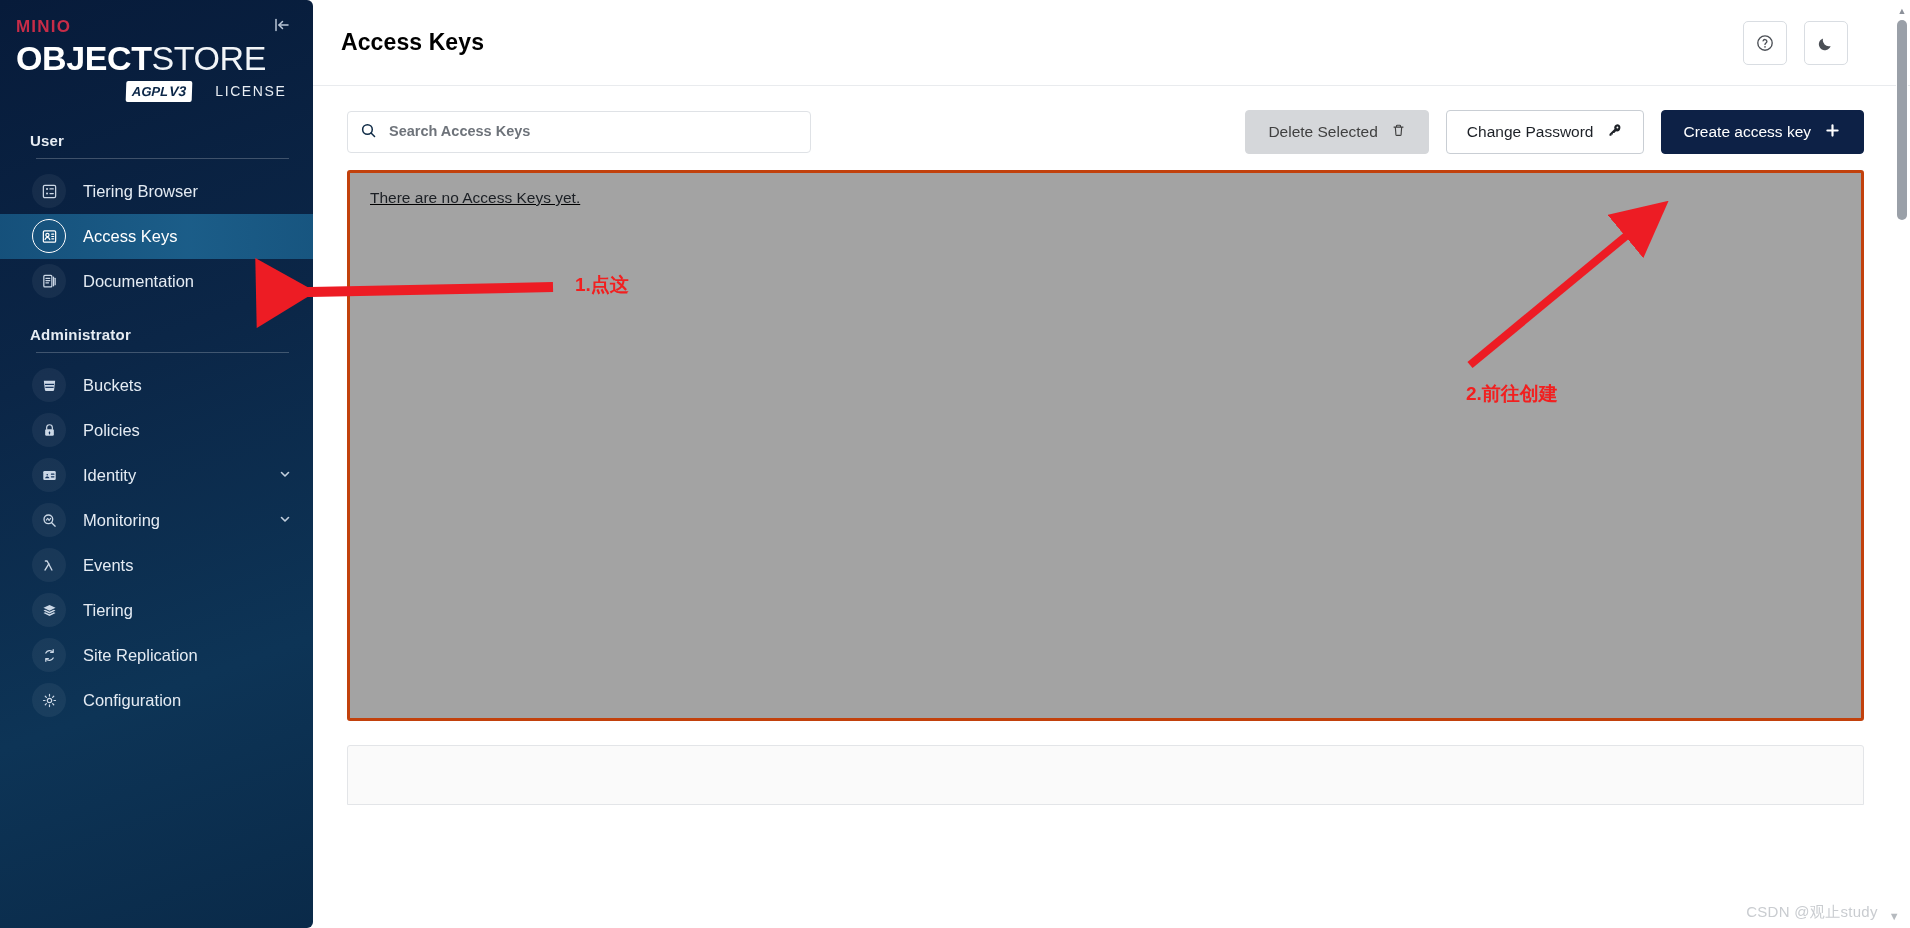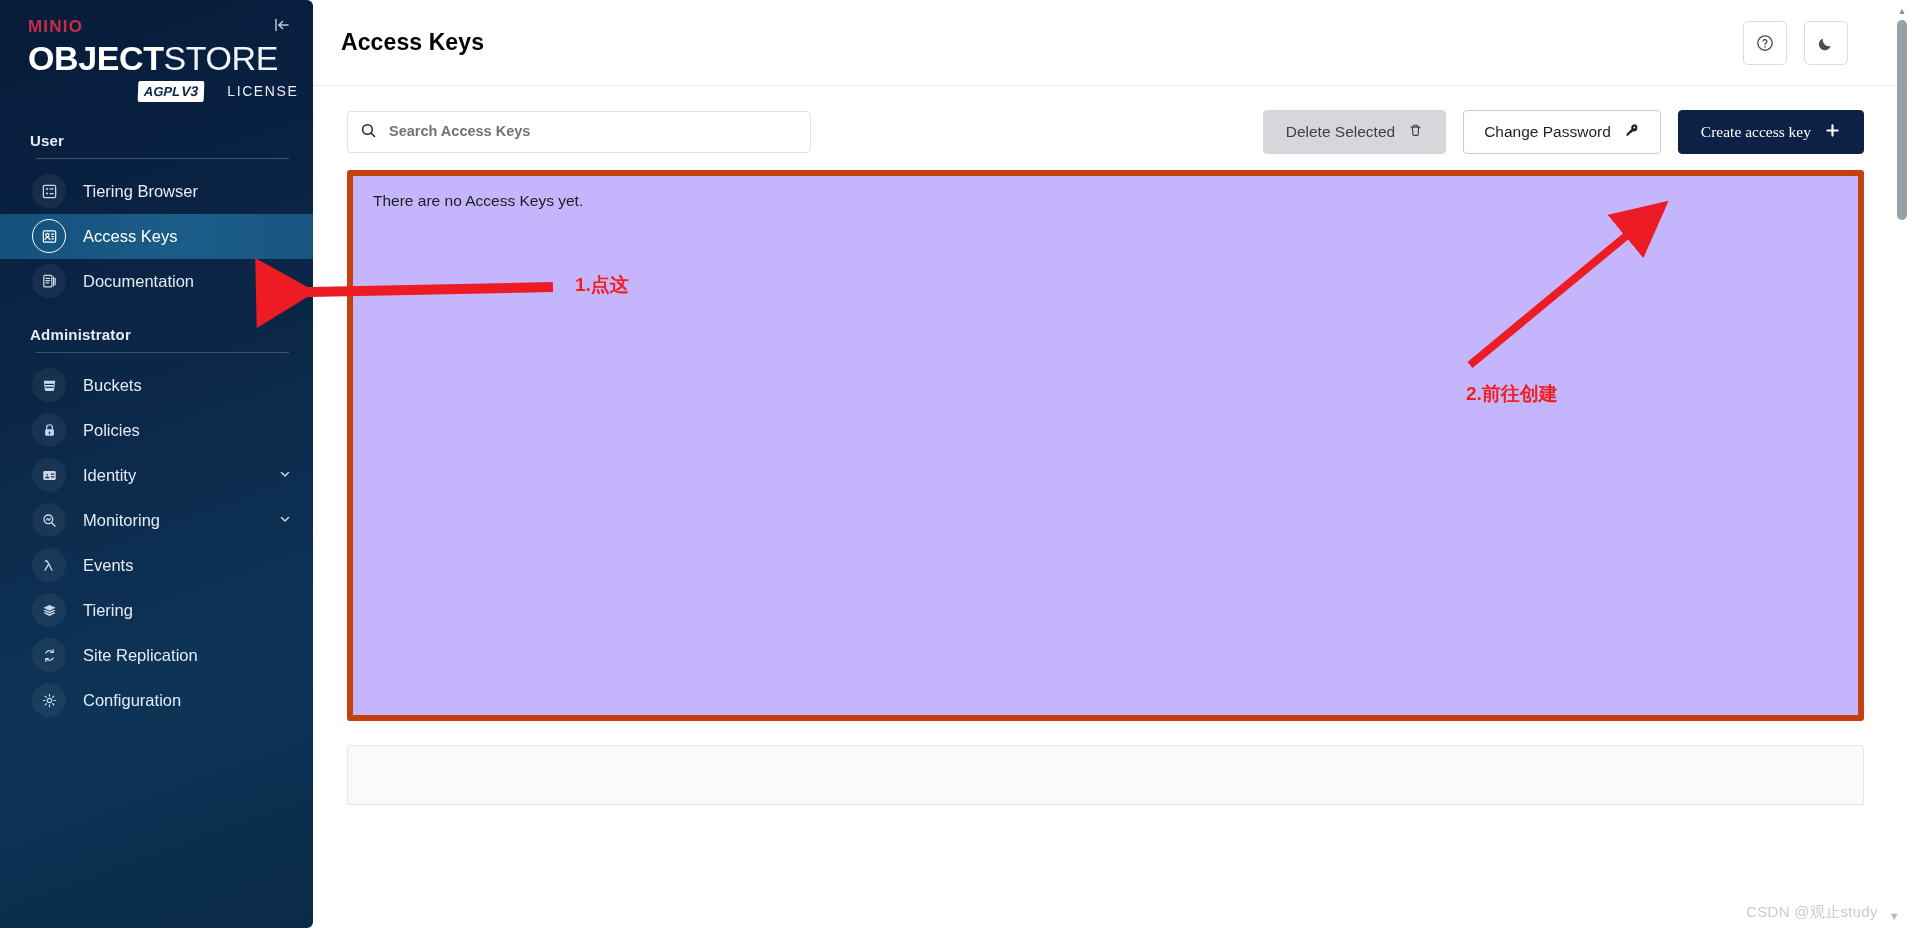--- a/index.html
+++ b/index.html
@@ -11,21 +11,21 @@
   #app { position: relative; width: 1910px; height: 928px; display: flex; }
 
   
   #sidebar {
     width: 313px; height: 928px; flex: 0 0 313px;
     background: linear-gradient(160deg, #071b3a 0%, #0b2647 38%, #0d3456 72%, #0a2a49 100%);
     position: relative; overflow: hidden;
     border-top-right-radius: 6px; border-bottom-right-radius: 6px;
     padding-top: 0;
   }
-  .logo-block { padding: 18px 0 0 28px; position: relative; }
+  .logo-block { padding: 18px 0 0 16px; position: relative; }
   .logo-minio {
     font-size: 17px; font-weight: bold; letter-spacing: 1.2px;
     color: #c72c48; line-height: 1;
   }
   .logo-object-store {
     margin-top: 6px; font-size: 34px; line-height: 1.02;
     letter-spacing: -0.4px; color: #ffffff; white-space: nowrap;
   }
   .logo-object-store b { font-weight: 800; }
   .logo-object-store span.thin { font-weight: 300; color: #f2f5f8; }
@@ -124,25 +124,25 @@
   .btn {
     height: 44px; border-radius: 4px; display: inline-flex; align-items: center;
     gap: 13px; padding: 0 20px; font-size: 15.5px; cursor: pointer;
     font-family: "Liberation Sans", sans-serif; white-space: nowrap;
   }
   .btn-disabled {
     background: #d5d7da; border: 1px solid #d5d7da; color: #404040;
     cursor: default; padding: 0 22px;
   }
   .btn-secondary { background: #fff; border: 1px solid #c9ced4; color: #1d2127; padding: 0 20px; }
-  .btn-primary { background: #0d2146; border: 1px solid #0d2146; color: #ffffff; padding: 0 22px; font-family: Liberation Serif, serif; }
+  .btn-primary { background: #0d2146; border: 1px solid #0d2146; color: #ffffff; padding: 0 22px; }
 
   .panel {
-    margin: 16px 46px 0 34px; border: 6px solid #c2410c;
-    border-radius: 3px; background: #c4b5fd; height: 551px; padding: 16px 20px;
+    margin: 16px 46px 0 34px; border: 3px solid #c2410c;
+    border-radius: 3px; background: #a3a3a3; height: 551px; padding: 16px 20px; text-decoration: underline;
   }
   .panel-empty { font-size: 15.5px; color: #1b1f24; }
   .panel-second {
     margin: 24px 46px 0 34px; border: 1px solid #e3e5e8;
     border-top-left-radius: 3px; border-top-right-radius: 3px;
     background: #fafafa; height: 60px;
   }
 
   
   #annotations { position: absolute; inset: 0; pointer-events: none; }

